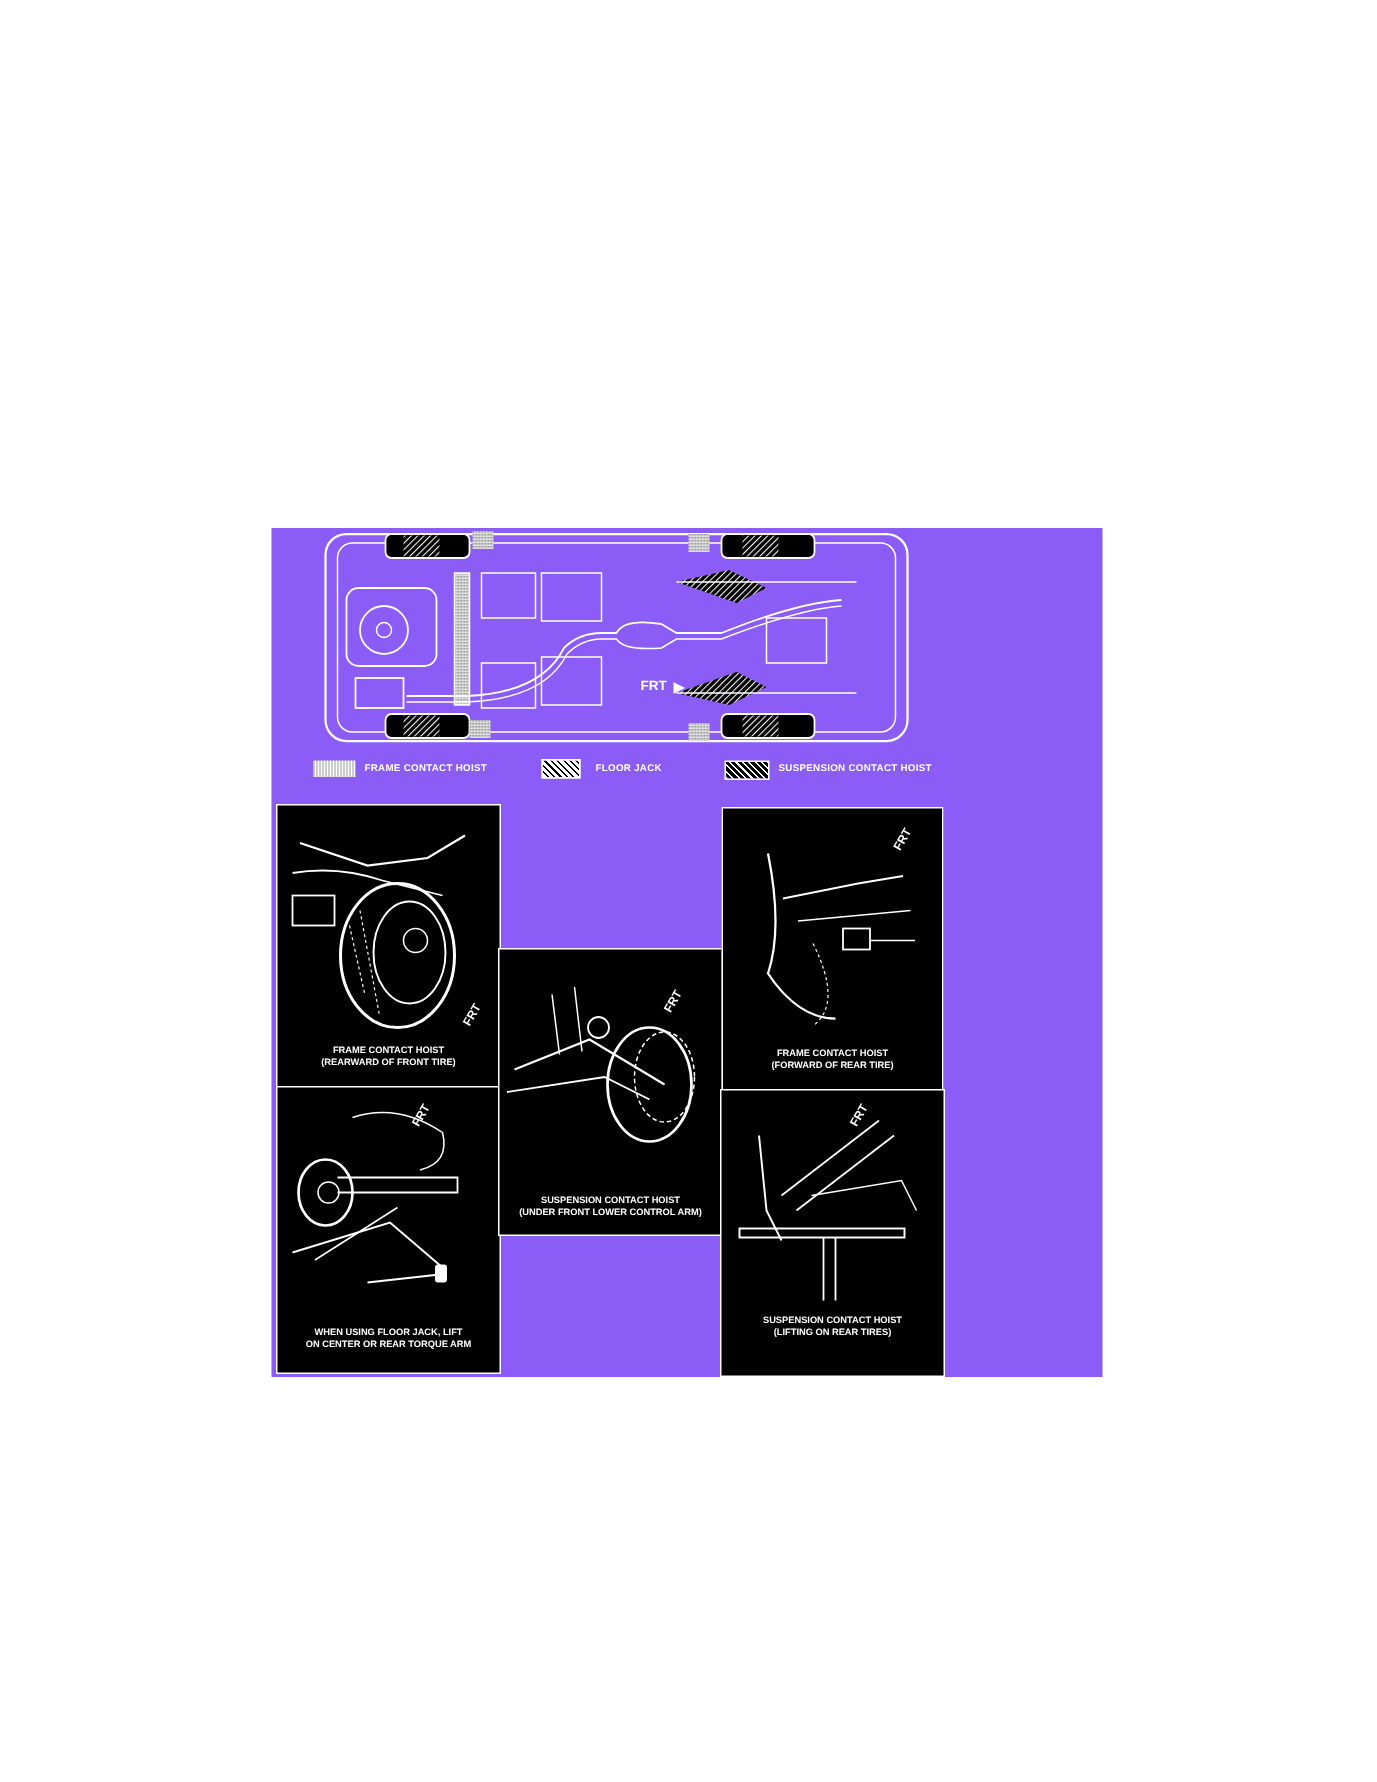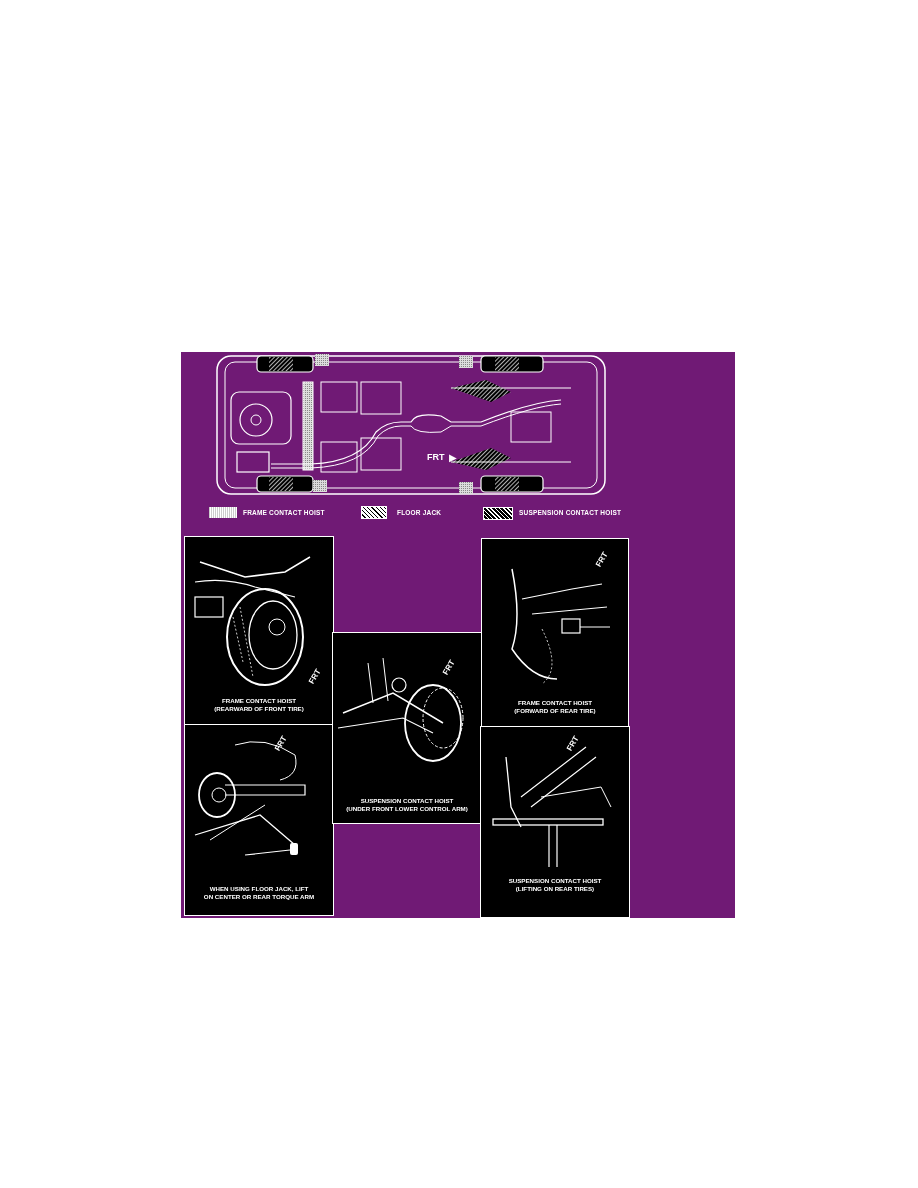--- a/index.html
+++ b/index.html
@@ -1,17 +1,17 @@
 <!DOCTYPE html>
 <html><head>
 <meta charset="utf-8">
 <style>
   html,body{margin:0;padding:0;background:#ffffff;}
   body{width:918px;height:1188px;position:relative;overflow:hidden;font-family:"Liberation Sans",sans-serif;}
-  .figure{position:absolute;left:181px;top:352px;width:554px;height:566px;background:#701a75;}
+  .figure{position:absolute;left:181px;top:352px;width:554px;height:566px;background:#8b5cf6;}
   .abs{position:absolute;}
   .lbl{color:#fff;font-weight:bold;font-size:6.5px;letter-spacing:0.2px;white-space:nowrap;}
   .panel{position:absolute;border:1.5px solid #fff;box-sizing:border-box;background:#000;}
   .cap{position:absolute;left:0;right:0;text-align:center;color:#fff;font-weight:bold;font-size:6.2px;line-height:8px;}
   .swatch{position:absolute;width:28px;height:11px;}
   svg{position:absolute;left:0;top:0;}
   .frt{color:#fff;font-weight:bold;font-size:9px;font-family:"Liberation Sans",sans-serif;}
 </style>
 </head>
 <body>

